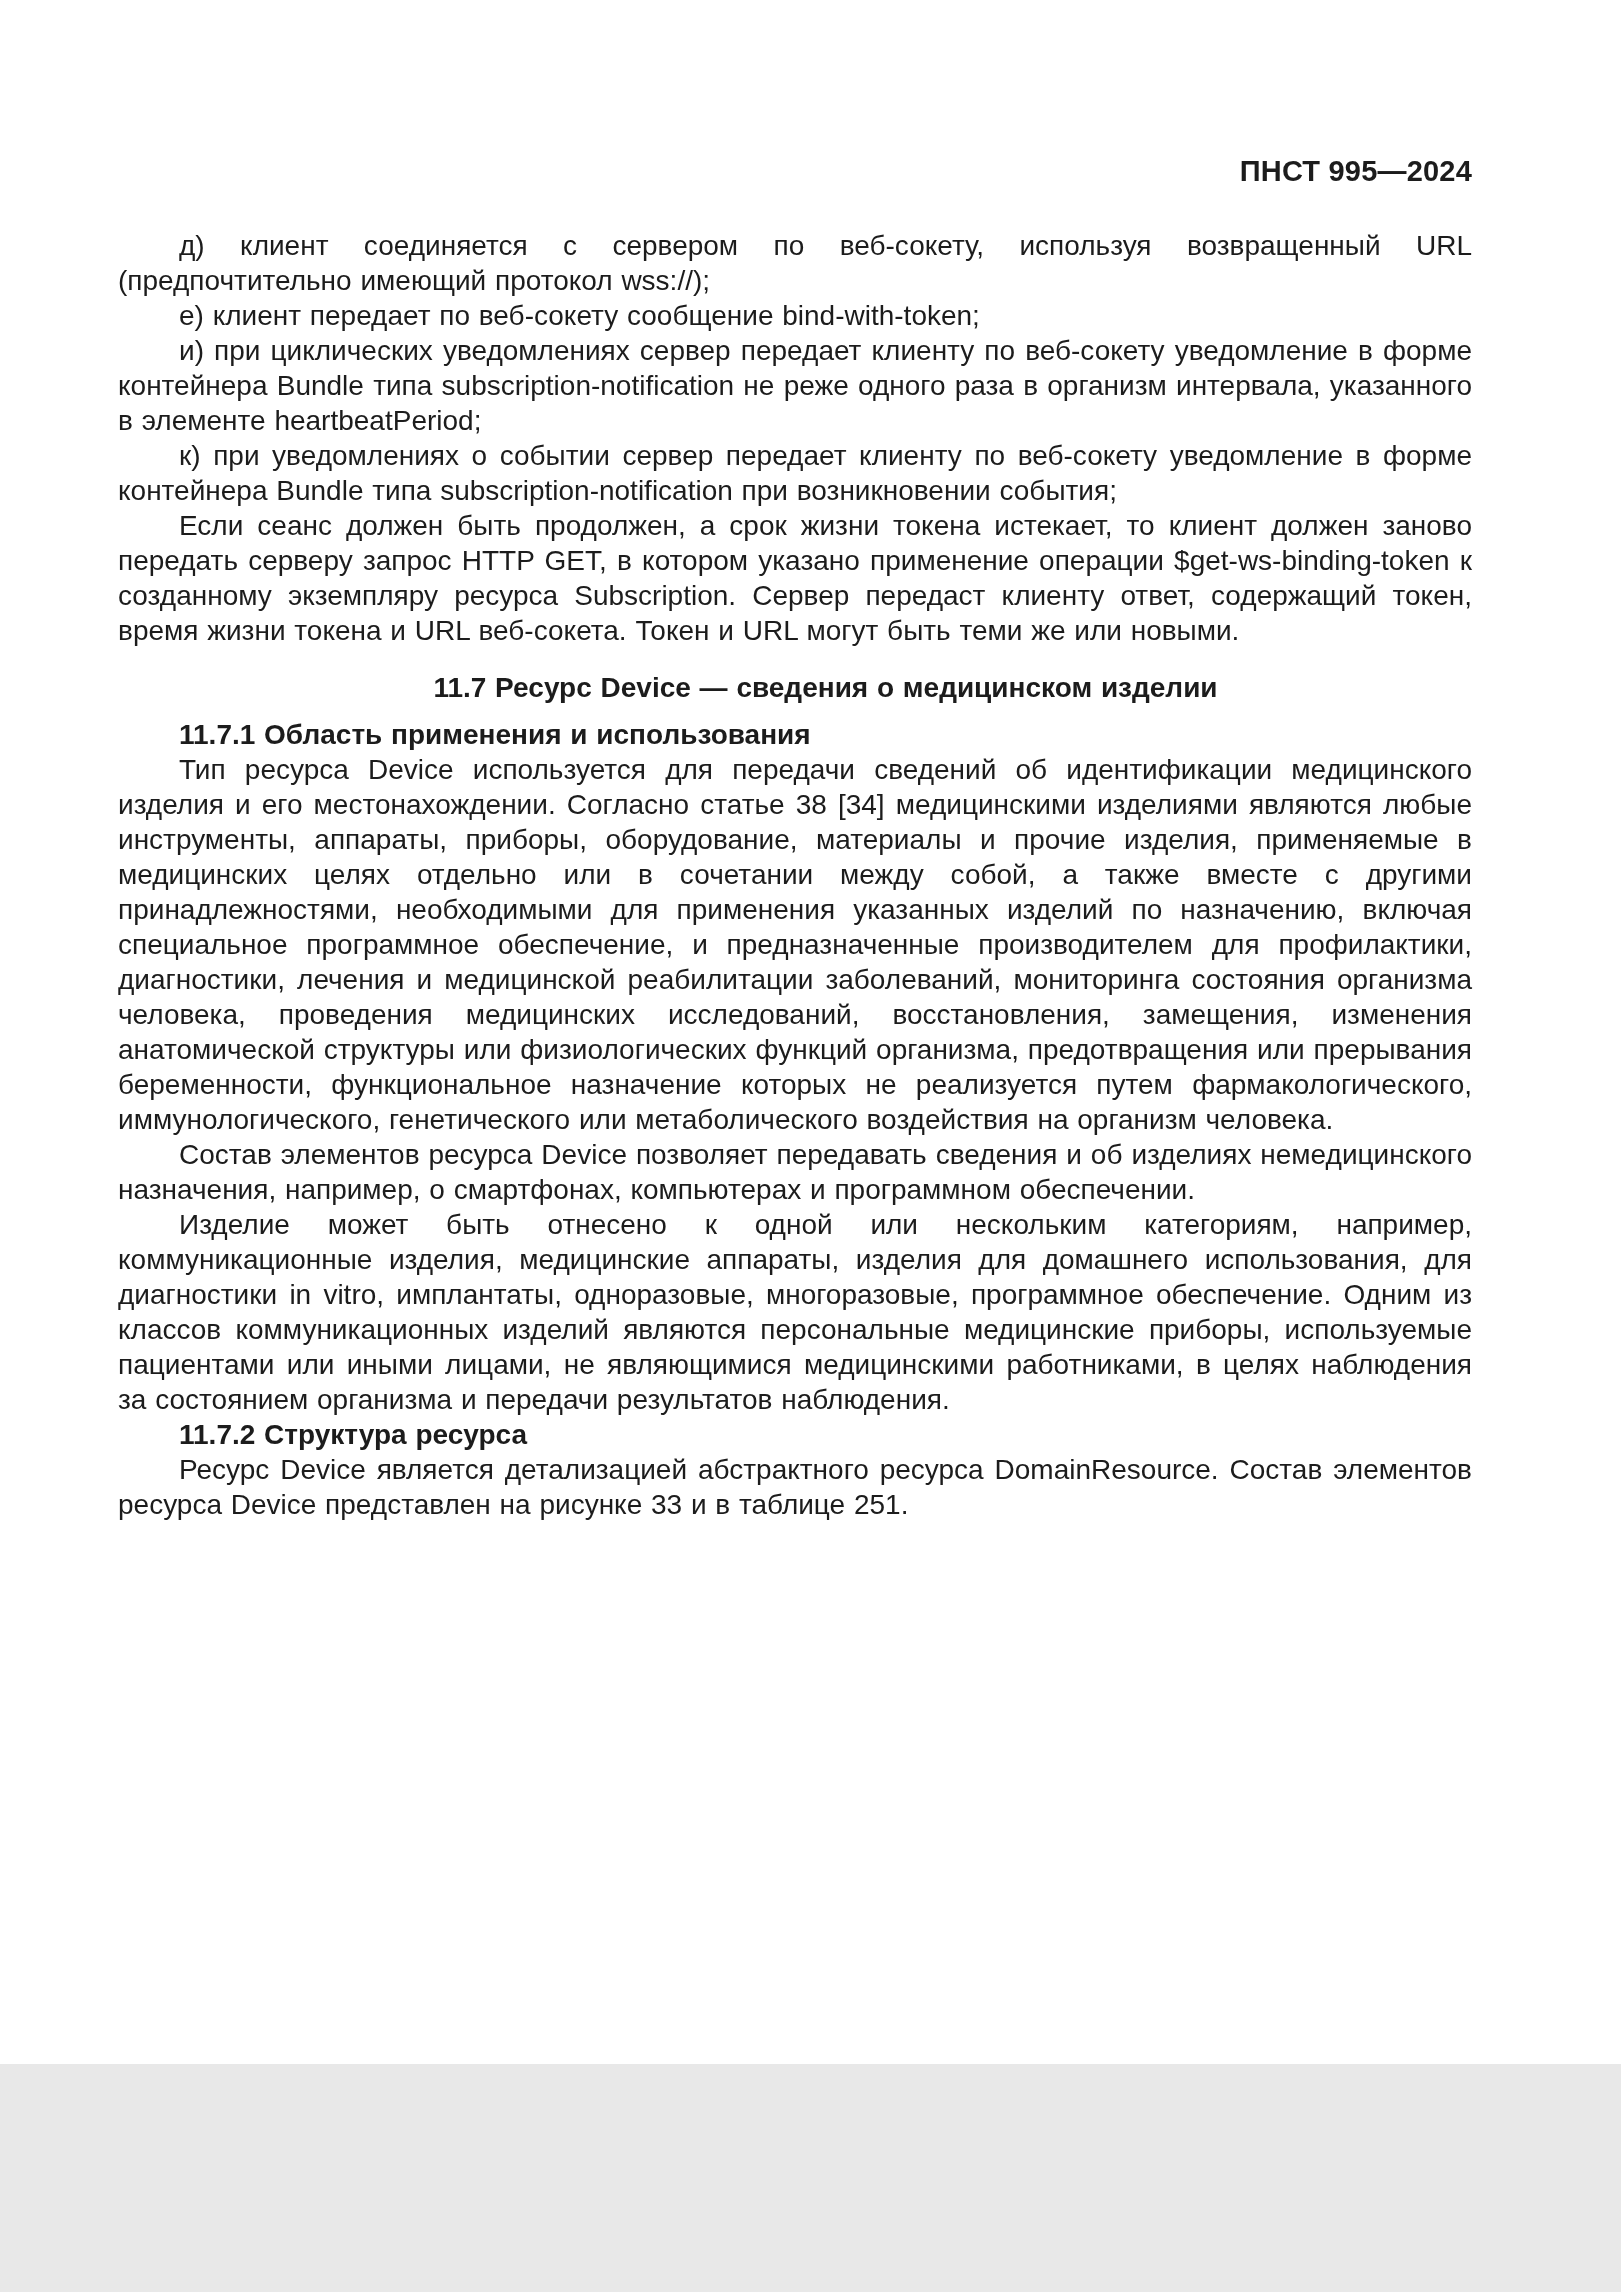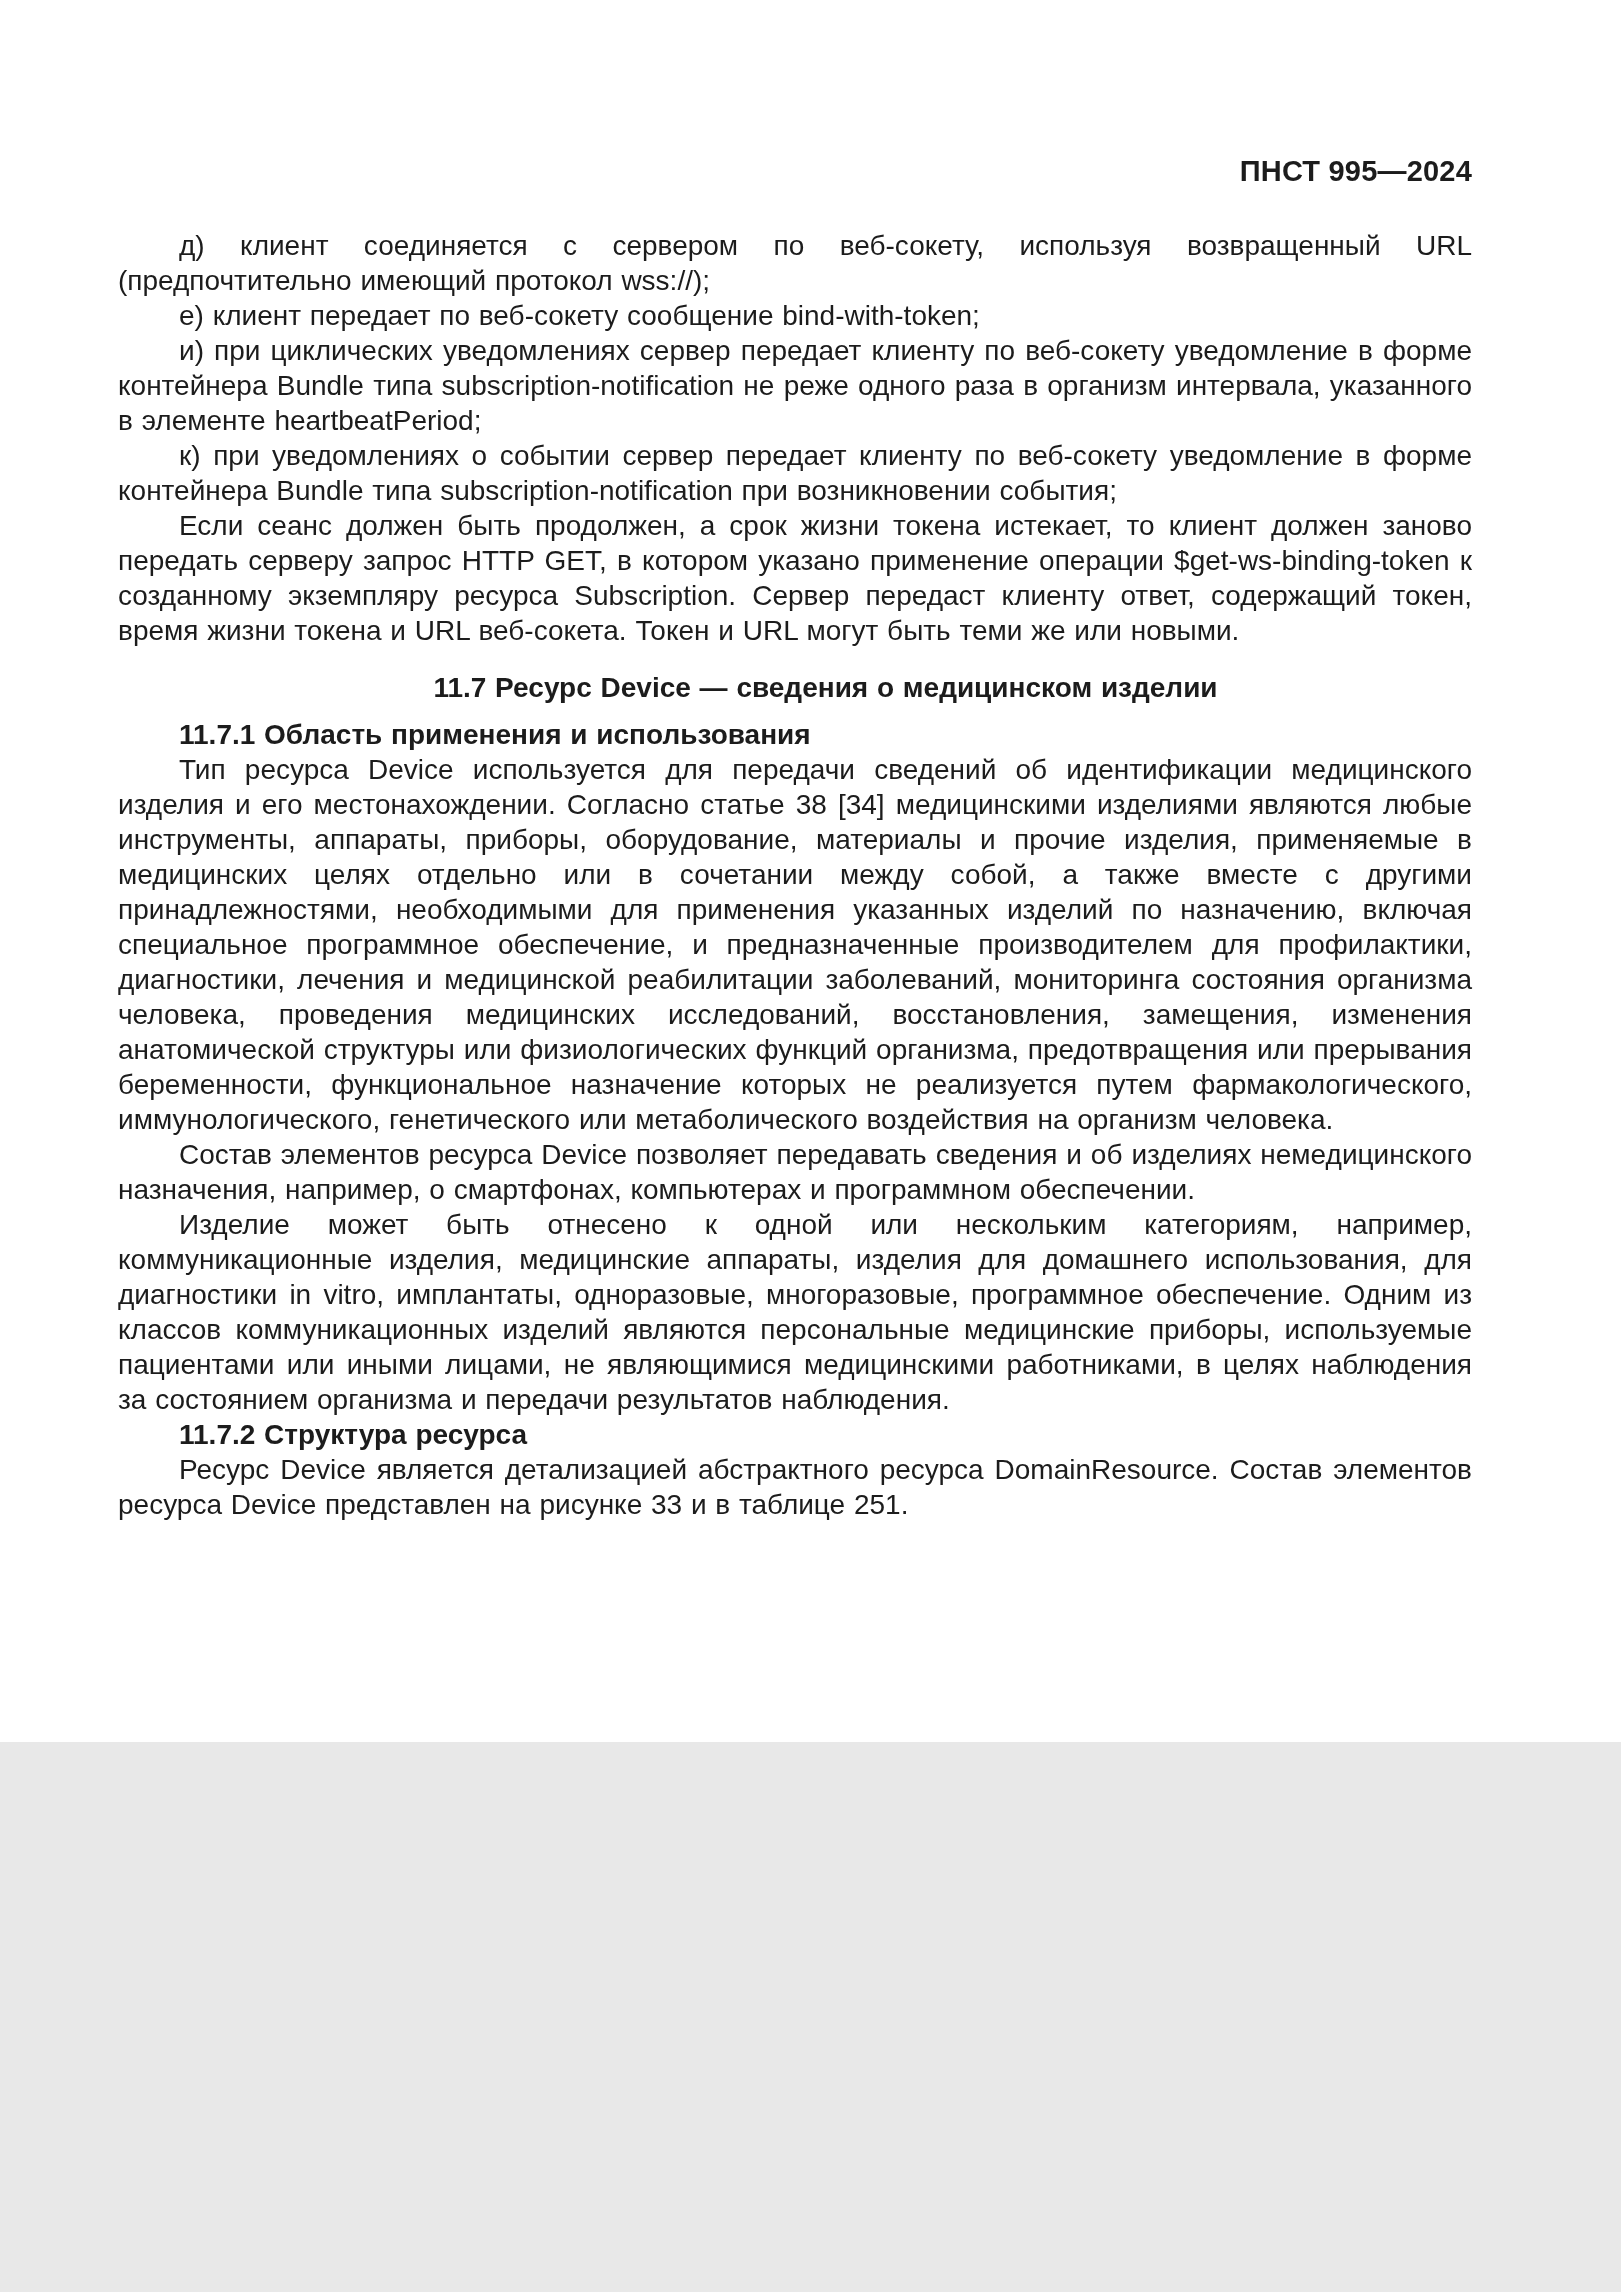--- a/index.html
+++ b/index.html
@@ -3,21 +3,21 @@
 <meta charset="utf-8">
 <style>
   html, body {
     margin: 0;
     padding: 0;
     background: #e8e8e8;
   }
   .page {
     position: relative;
     width: 1621px;
-    height: 1742px;
+    height: 2064px;
     margin: 0 auto;
     background: #ffffff;
     font-family: "Liberation Sans", sans-serif;
     color: #1c1c1c;
     overflow: hidden;
   }
   .doc-header {
     position: absolute;
     top: 155px;
     left: 118px;

